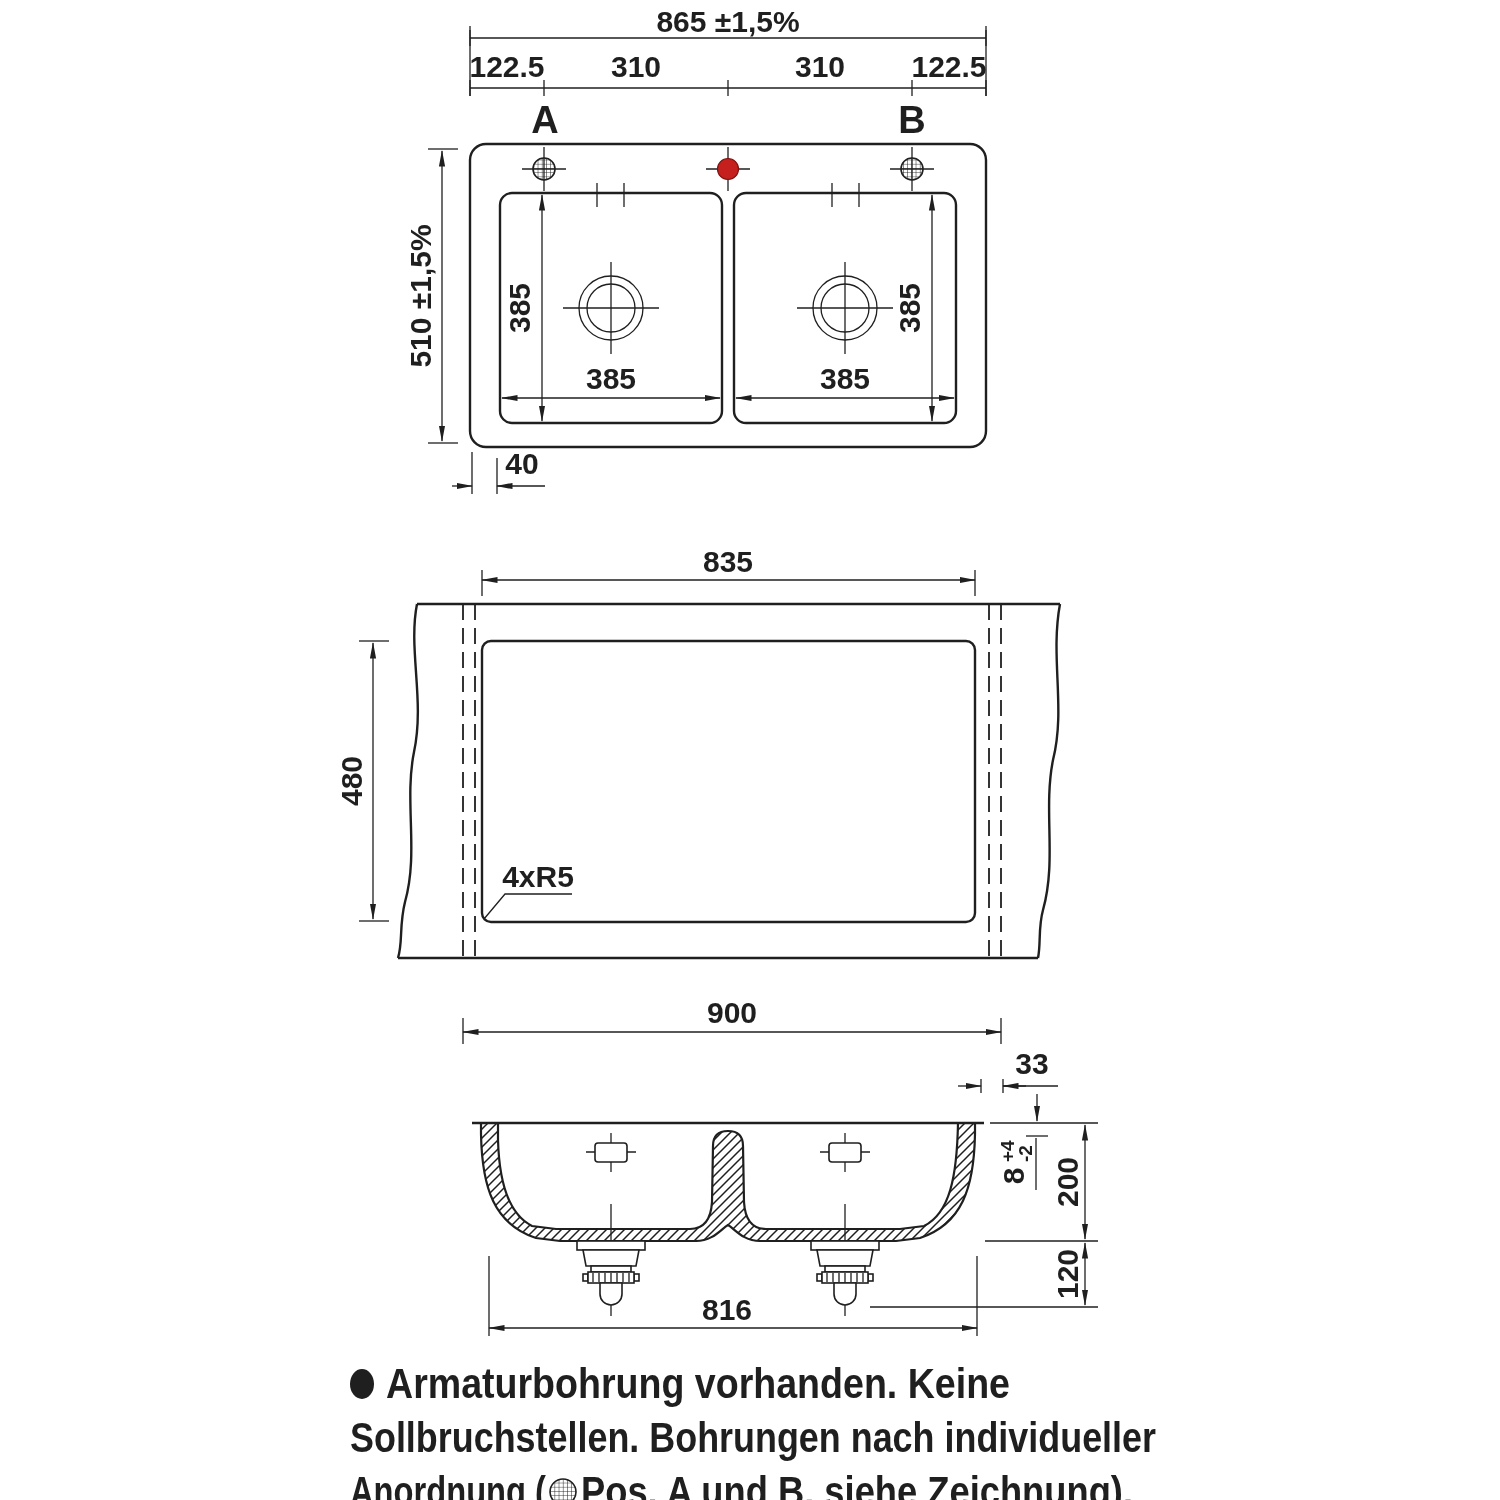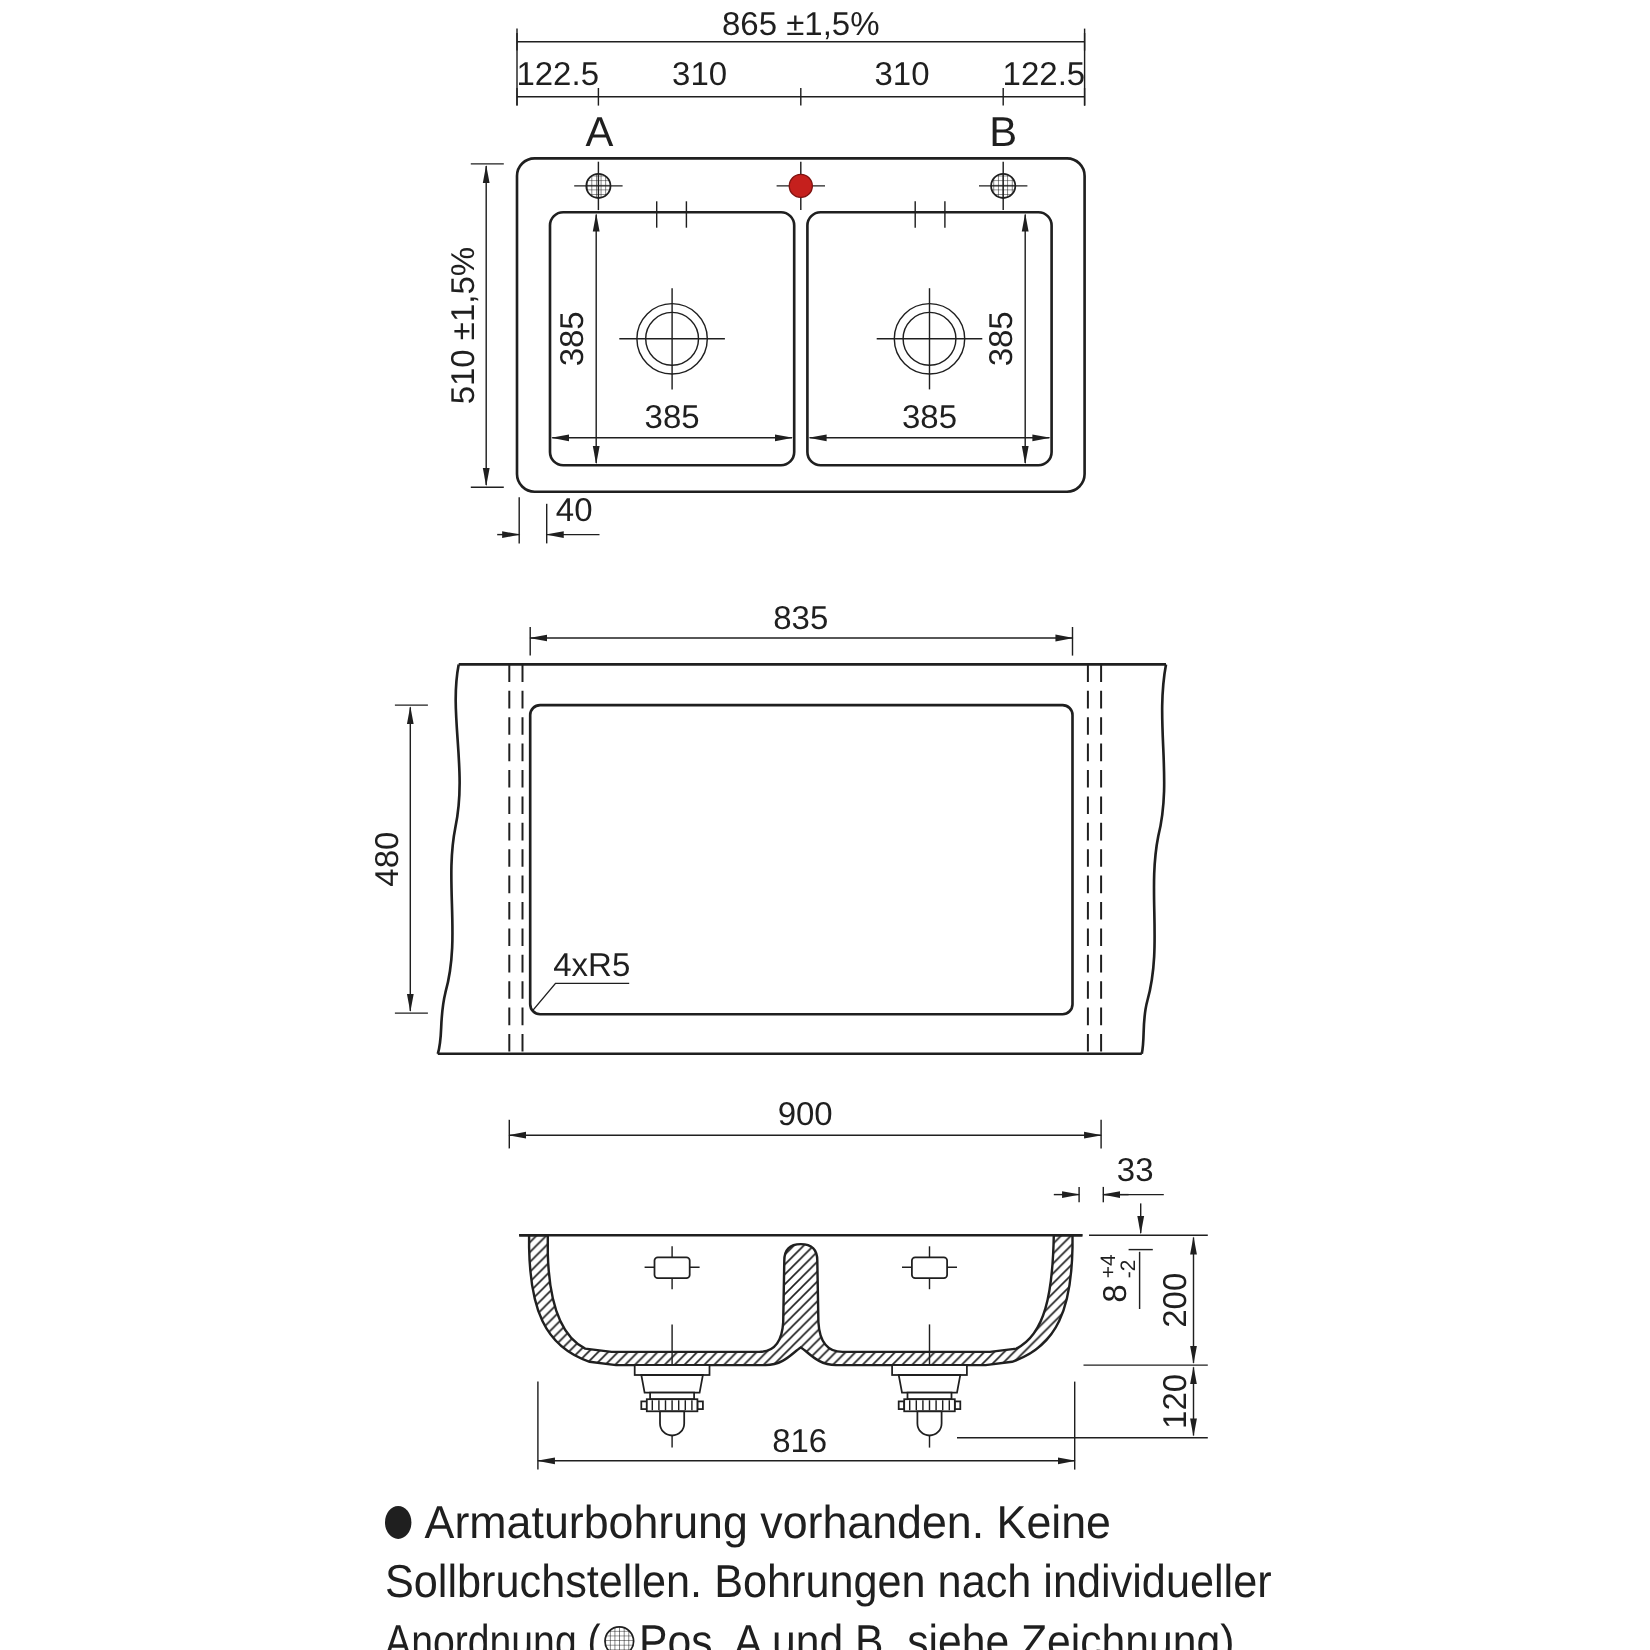--- a/index.html
+++ b/index.html
@@ -1,16 +1,16 @@
 <!DOCTYPE html>
 <html><head>
 <meta charset="utf-8">
 <style>
   html,body{margin:0;padding:0;background:#ffffff;}
-  .stage{width:1500px;height:1500px;position:relative;background:#fff;}
+  .stage{width:1500px;height:1500px;position:relative;background:#fff;font-weight:bold;}
   svg{display:block;}
   text{font-family:"Liberation Sans","DejaVu Sans",sans-serif;fill:#1f1f1f;}
   .dimtxt{font-size:30px;}
   .postxt{font-size:38px;}
   .notetxt{font-size:42px;}
   .tol{font-size:19px;}
   .obj{stroke:#1f1f1f;stroke-width:2.4;fill:none;}
   .objthin{stroke:#1f1f1f;stroke-width:1.3;fill:none;}
   .dim{stroke:#1f1f1f;stroke-width:1.3;fill:none;}
   .dashline{stroke:#1f1f1f;stroke-width:1.8;fill:none;stroke-dasharray:16 8;}

